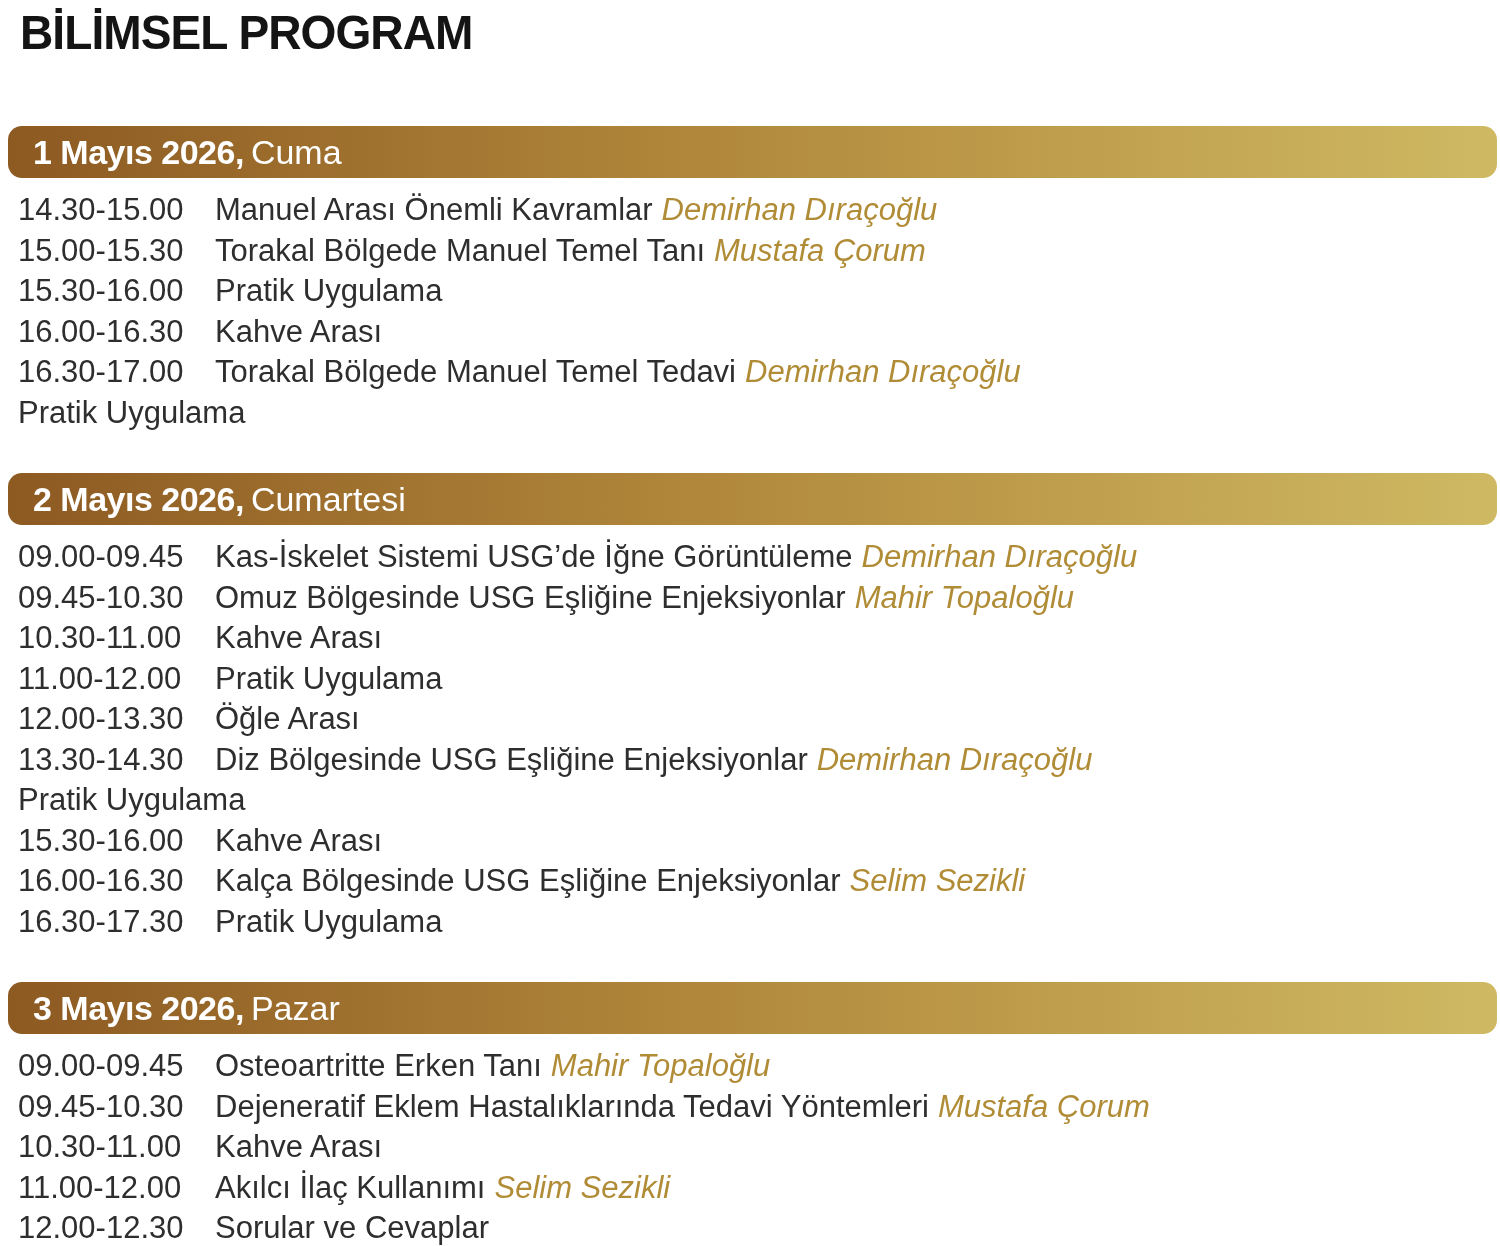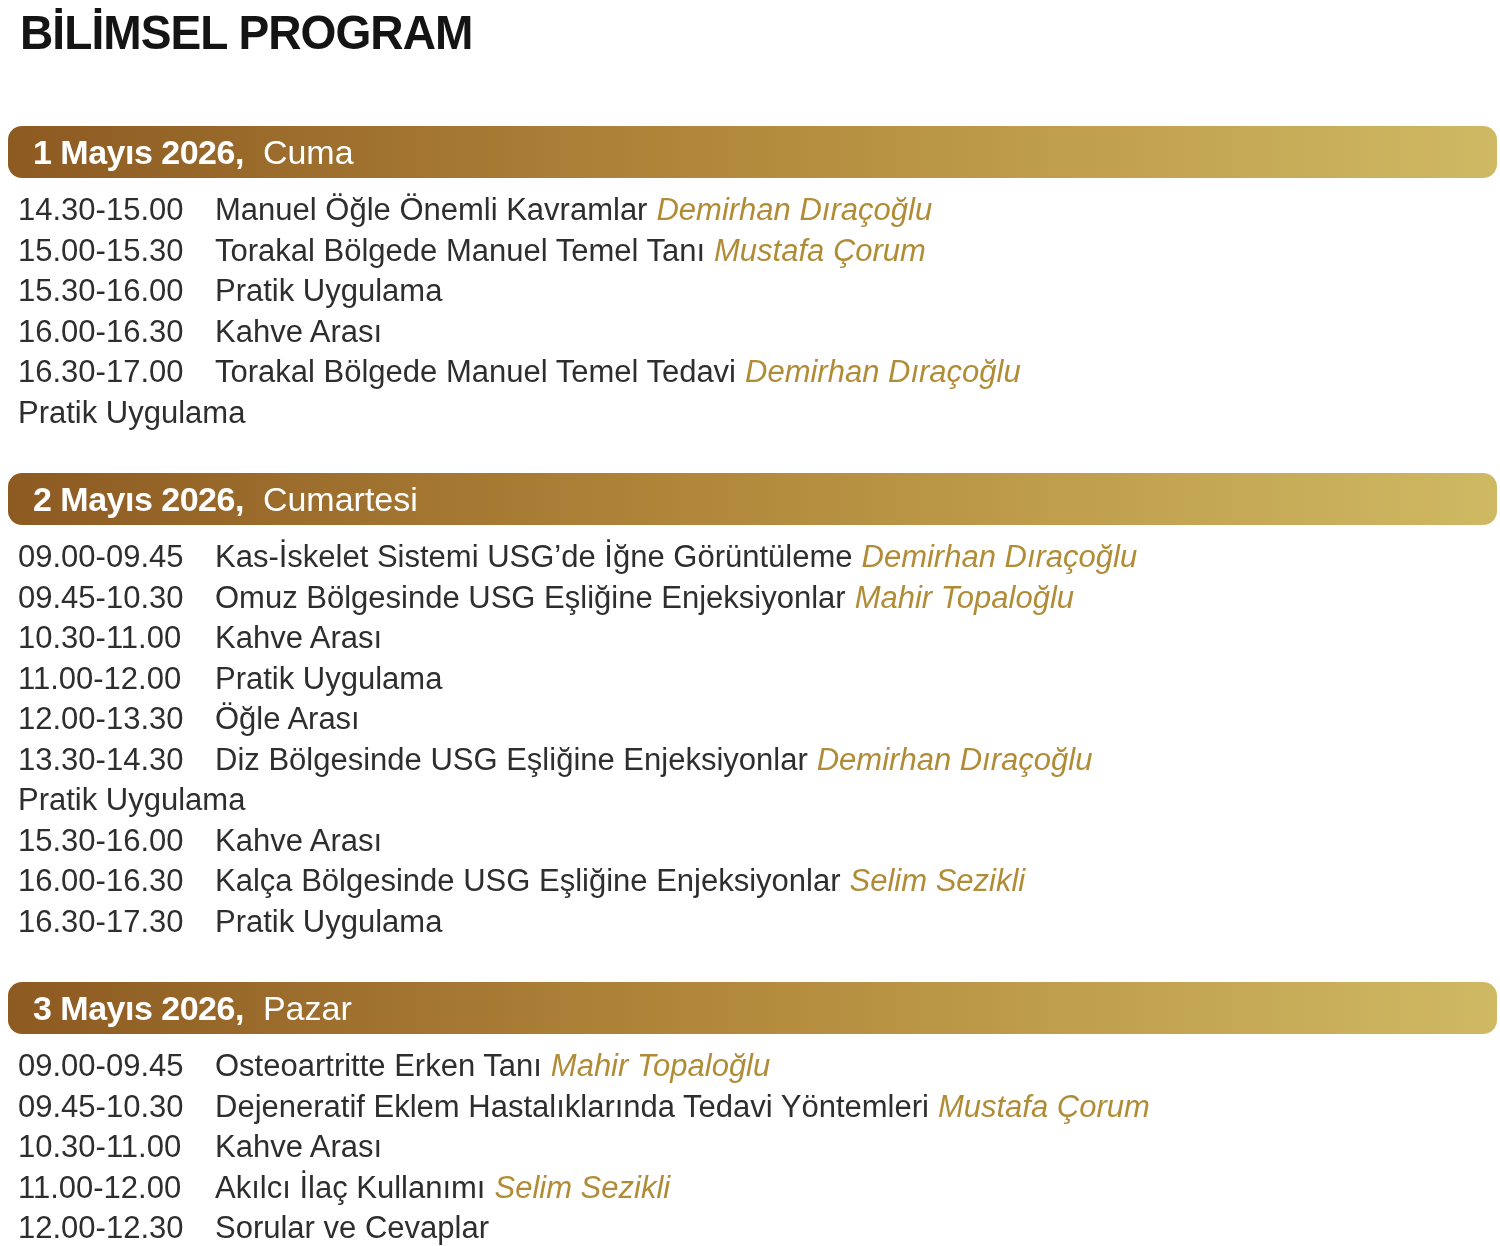--- a/index.html
+++ b/index.html
@@ -45,21 +45,21 @@
     color: #ffffff;
     font-weight: 700;
     font-size: 34px;
     letter-spacing: -0.5px;
     white-space: nowrap;
   }
   .day-name {
     color: #ffffff;
     font-weight: 400;
     font-size: 34px;
-    margin-left: 19px;
+    margin-left: 7px;
     white-space: nowrap;
   }
   .sessions {
     list-style: none;
     margin: 12px 0 0 0;
     padding: 0 0 0 18px;
   }
   .session {
     display: flex;
     align-items: baseline;
@@ -87,21 +87,21 @@
 
   <main>
   <section class="day">
     <div class="day-bar">
       <span class="day-date">1 Mayıs 2026,</span>
       <span class="day-name">Cuma</span>
     </div>
     <ul class="sessions">
   <li class="session">
     <span class="time">14.30-15.00</span>
-    <span class="stitle">Manuel Öğle Önemli Kavramlar</span>
+    <span class="stitle">Manuel Arası Önemli Kavramlar</span>
     <span class="speaker">Demirhan Dıraçoğlu</span>
   </li>
 
   <li class="session">
     <span class="time">15.00-15.30</span>
     <span class="stitle">Torakal Bölgede Manuel Temel Tanı</span>
     <span class="speaker">Mustafa Çorum</span>
   </li>
 
   <li class="session">

